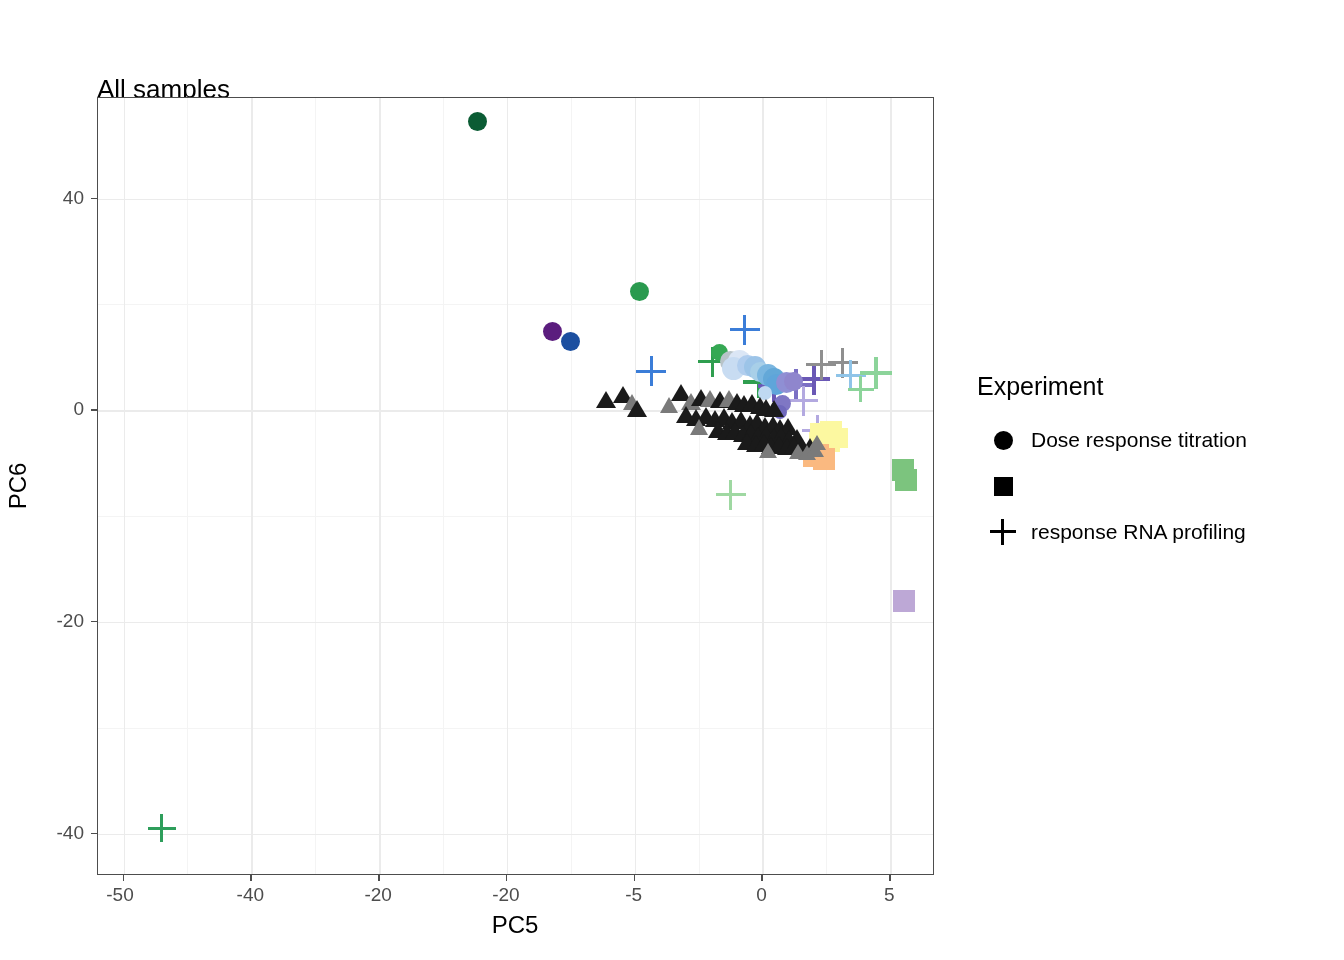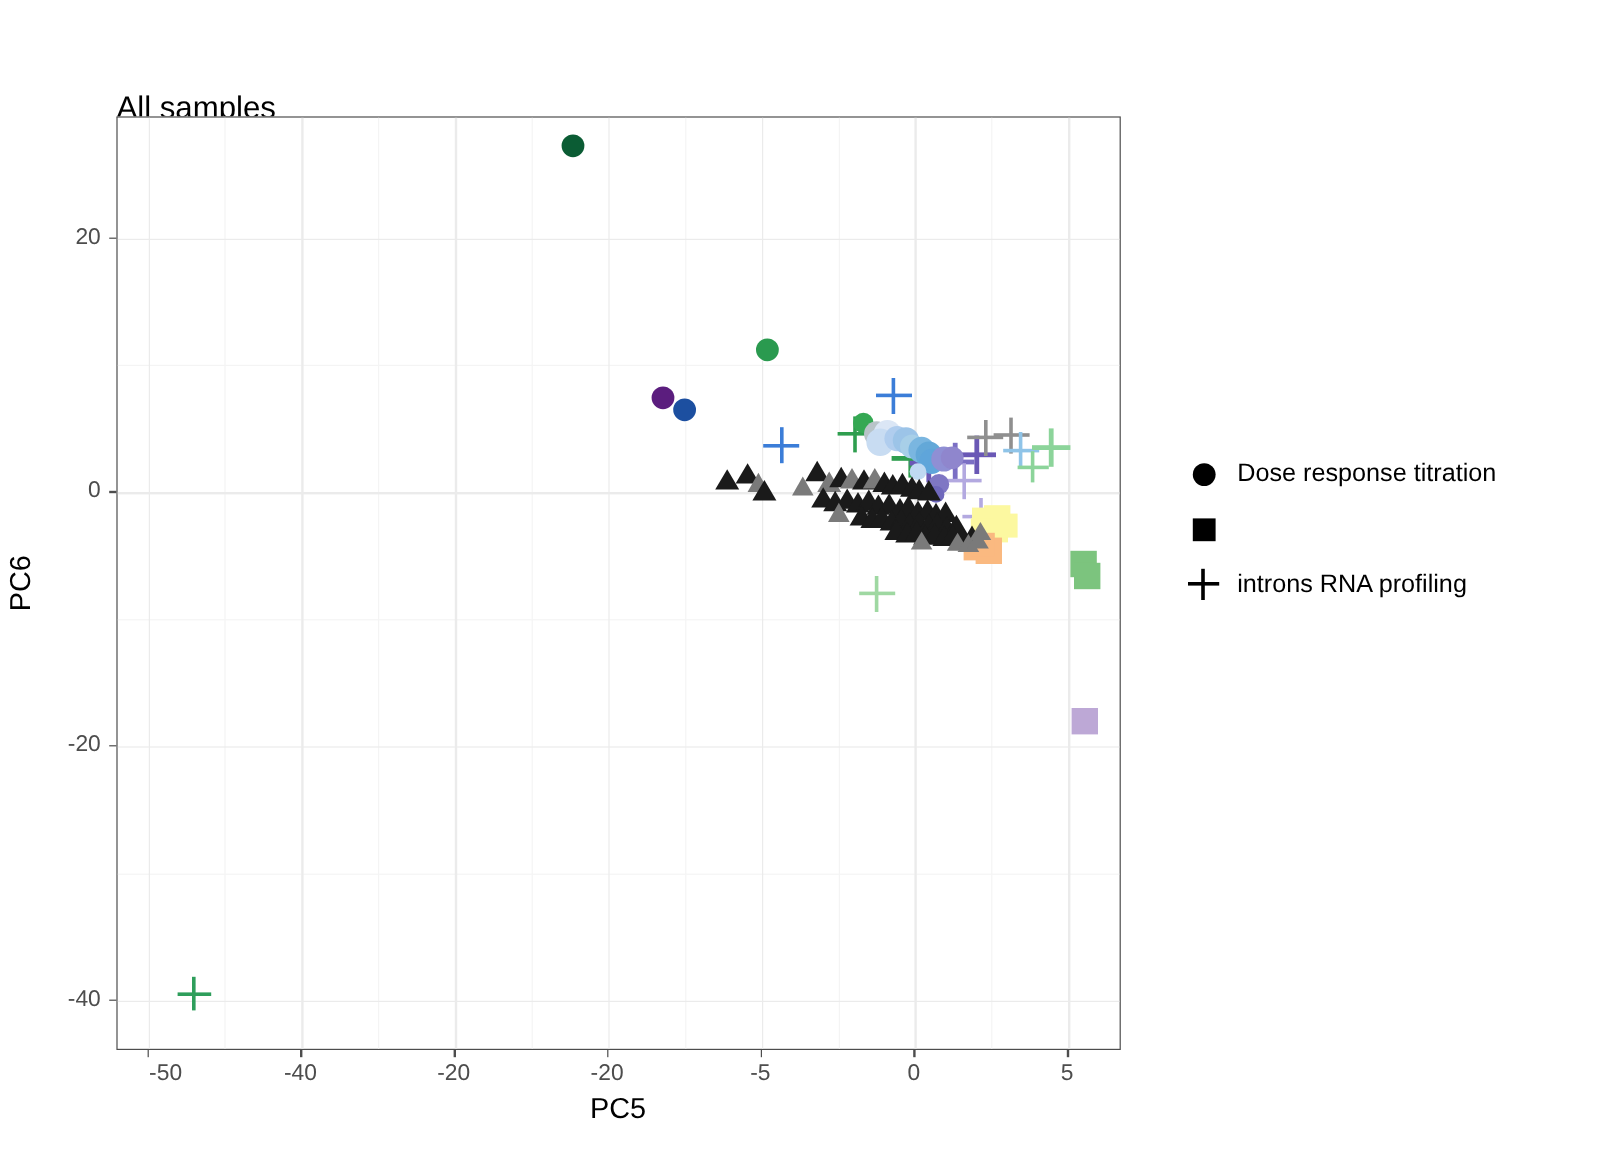--- a/index.html
+++ b/index.html
@@ -248,64 +248,65 @@
         <div class="mk tri" style="border-left: 9px solid transparent; border-right: 9px solid transparent; border-bottom: 15px solid rgb(122, 122, 122); left: 700.214px; top: 347.416px;"></div>
         <div class="mk tri" style="border-left: 9px solid transparent; border-right: 9px solid transparent; border-bottom: 15px solid rgb(122, 122, 122); left: 707.881px; top: 344.24px;"></div>
         <div class="mk tri" style="border-left: 9px solid transparent; border-right: 9px solid transparent; border-bottom: 15px solid rgb(122, 122, 122); left: 710.437px; top: 336.831px;"></div>
         <div class="mk tri" style="border-left: 9.6px solid transparent; border-right: 9.6px solid transparent; border-bottom: 16px solid rgb(122, 122, 122); left: 592.273px; top: 321.392px;"></div>
         <div class="mk tri" style="border-left: 9.6px solid transparent; border-right: 9.6px solid transparent; border-bottom: 16px solid rgb(122, 122, 122); left: 561.605px; top: 299.163px;"></div>
       </div>
   </div>
 
   <div id="axes">
       <div class="tick-x" style="left: 122.557px;"></div>
-      <div class="lab-x" style="left: 138px;">-50</div>
+      <div class="lab-x" style="left: 120px;">-50</div>
       <div class="tick-x" style="left: 250.344px;"></div>
       <div class="lab-x" style="left: 250.344px;">-40</div>
       <div class="tick-x" style="left: 378.13px;"></div>
       <div class="lab-x" style="left: 378.13px;">-20</div>
       <div class="tick-x" style="left: 505.916px;"></div>
       <div class="lab-x" style="left: 505.916px;">-20</div>
       <div class="tick-x" style="left: 633.702px;"></div>
       <div class="lab-x" style="left: 633.702px;">-5</div>
       <div class="tick-x" style="left: 761.489px;"></div>
       <div class="lab-x" style="left: 761.489px;">0</div>
       <div class="tick-x" style="left: 889.275px;"></div>
       <div class="lab-x" style="left: 889.275px;">5</div>
       <div class="tick-y" style="top: 197.558px;"></div>
-      <div class="lab-y" style="top: 197.558px;">20</div>
+      <div class="lab-y" style="top: 197.558px;">40</div>
       <div class="tick-y" style="top: 409.259px;"></div>
       <div class="lab-y" style="top: 409.259px;">0</div>
       <div class="tick-y" style="top: 620.959px;"></div>
       <div class="lab-y" style="top: 620.959px;">-20</div>
       <div class="tick-y" style="top: 832.66px;"></div>
       <div class="lab-y" style="top: 832.66px;">-40</div>
     </div>
 
   <div class="axtitle-x">PC5</div>
   <div class="axtitle-y">PC6</div>
 
   <div class="legend">
+    <div class="legend-title">Experiment</div>
     <div id="legend-rows">
         <div class="legend-row">
           <div class="legend-key">
             <div class="k-circle"></div>
           </div>
           <div class="legend-label">Dose response titration</div>
         </div>
         <div class="legend-row">
           <div class="legend-key">
             <div class="k-square"></div>
           </div>
         </div>
         <div class="legend-row">
           <div class="legend-key">
             <div class="k-cross">
               <i class="h"></i>
               <i class="v"></i>
             </div>
           </div>
-          <div class="legend-label">introns RNA profiling</div>
+          <div class="legend-label">response RNA profiling</div>
         </div>
       </div>
   </div>
 
 </div>
 
 </body></html>

